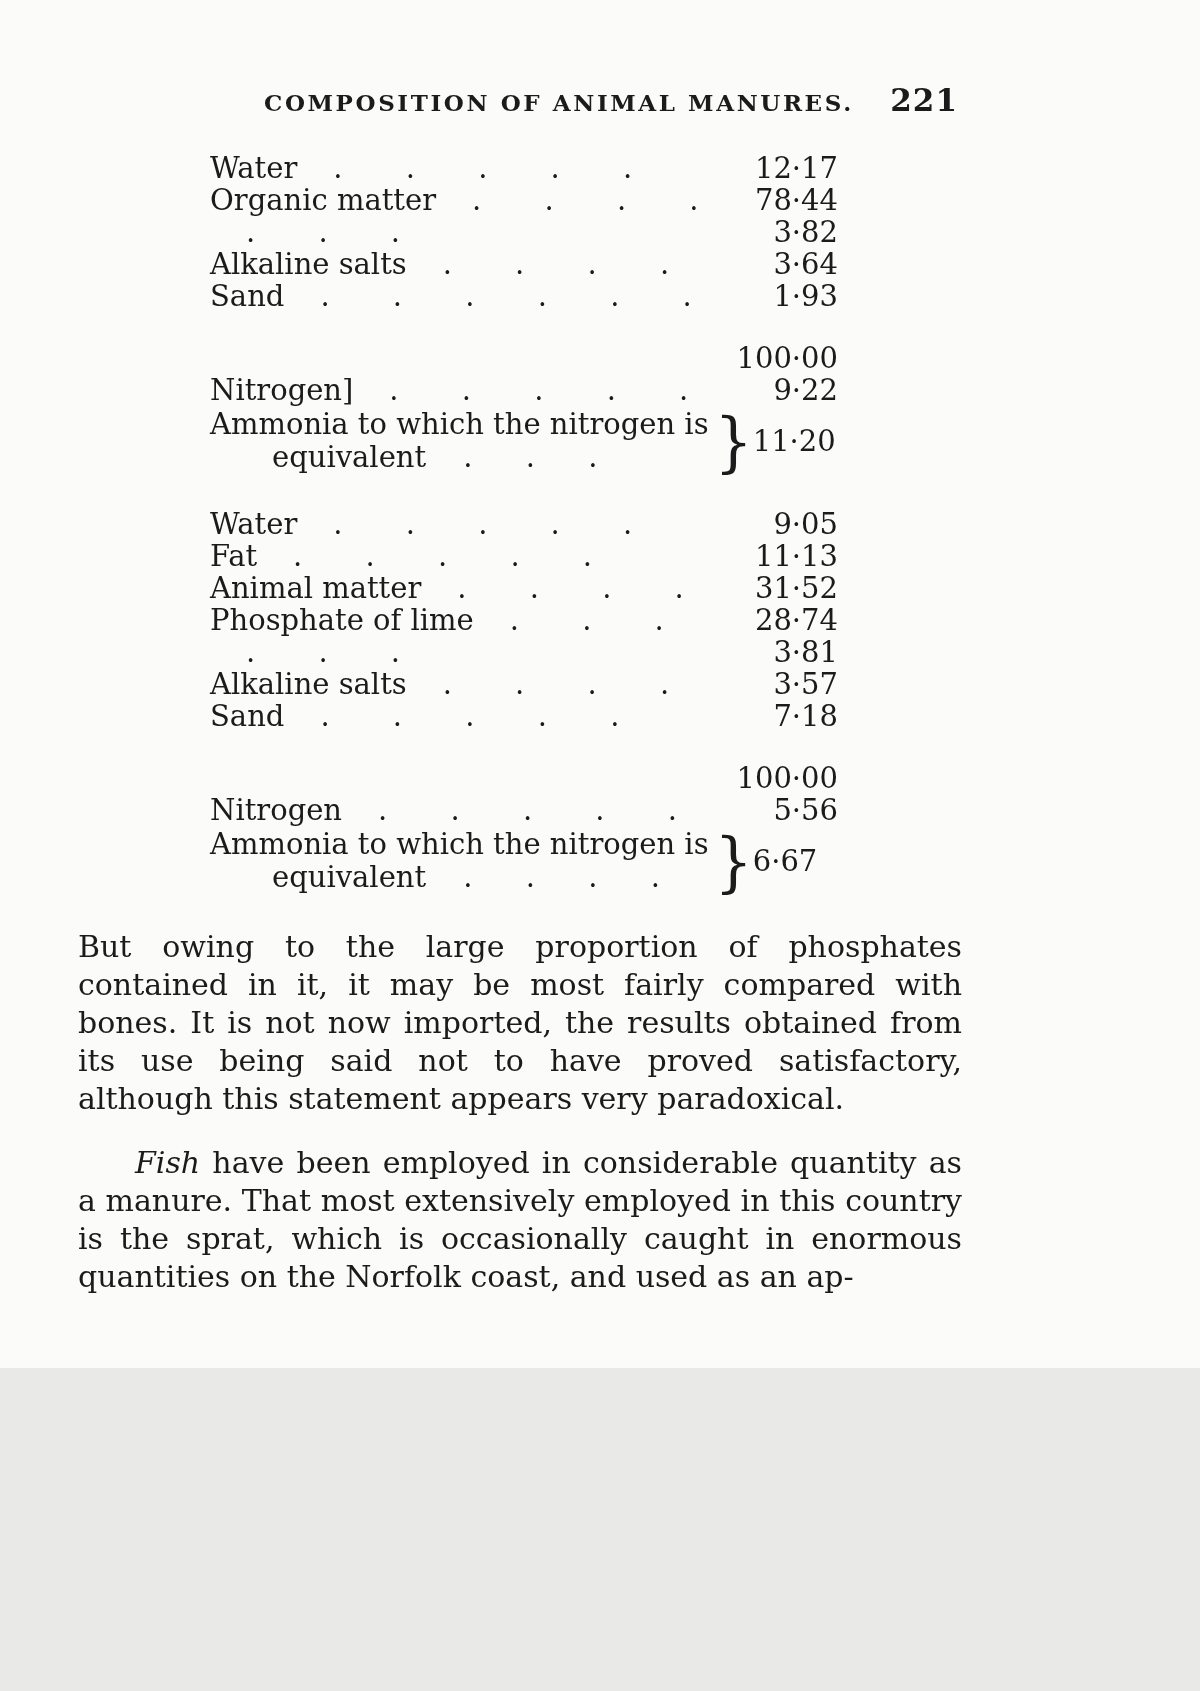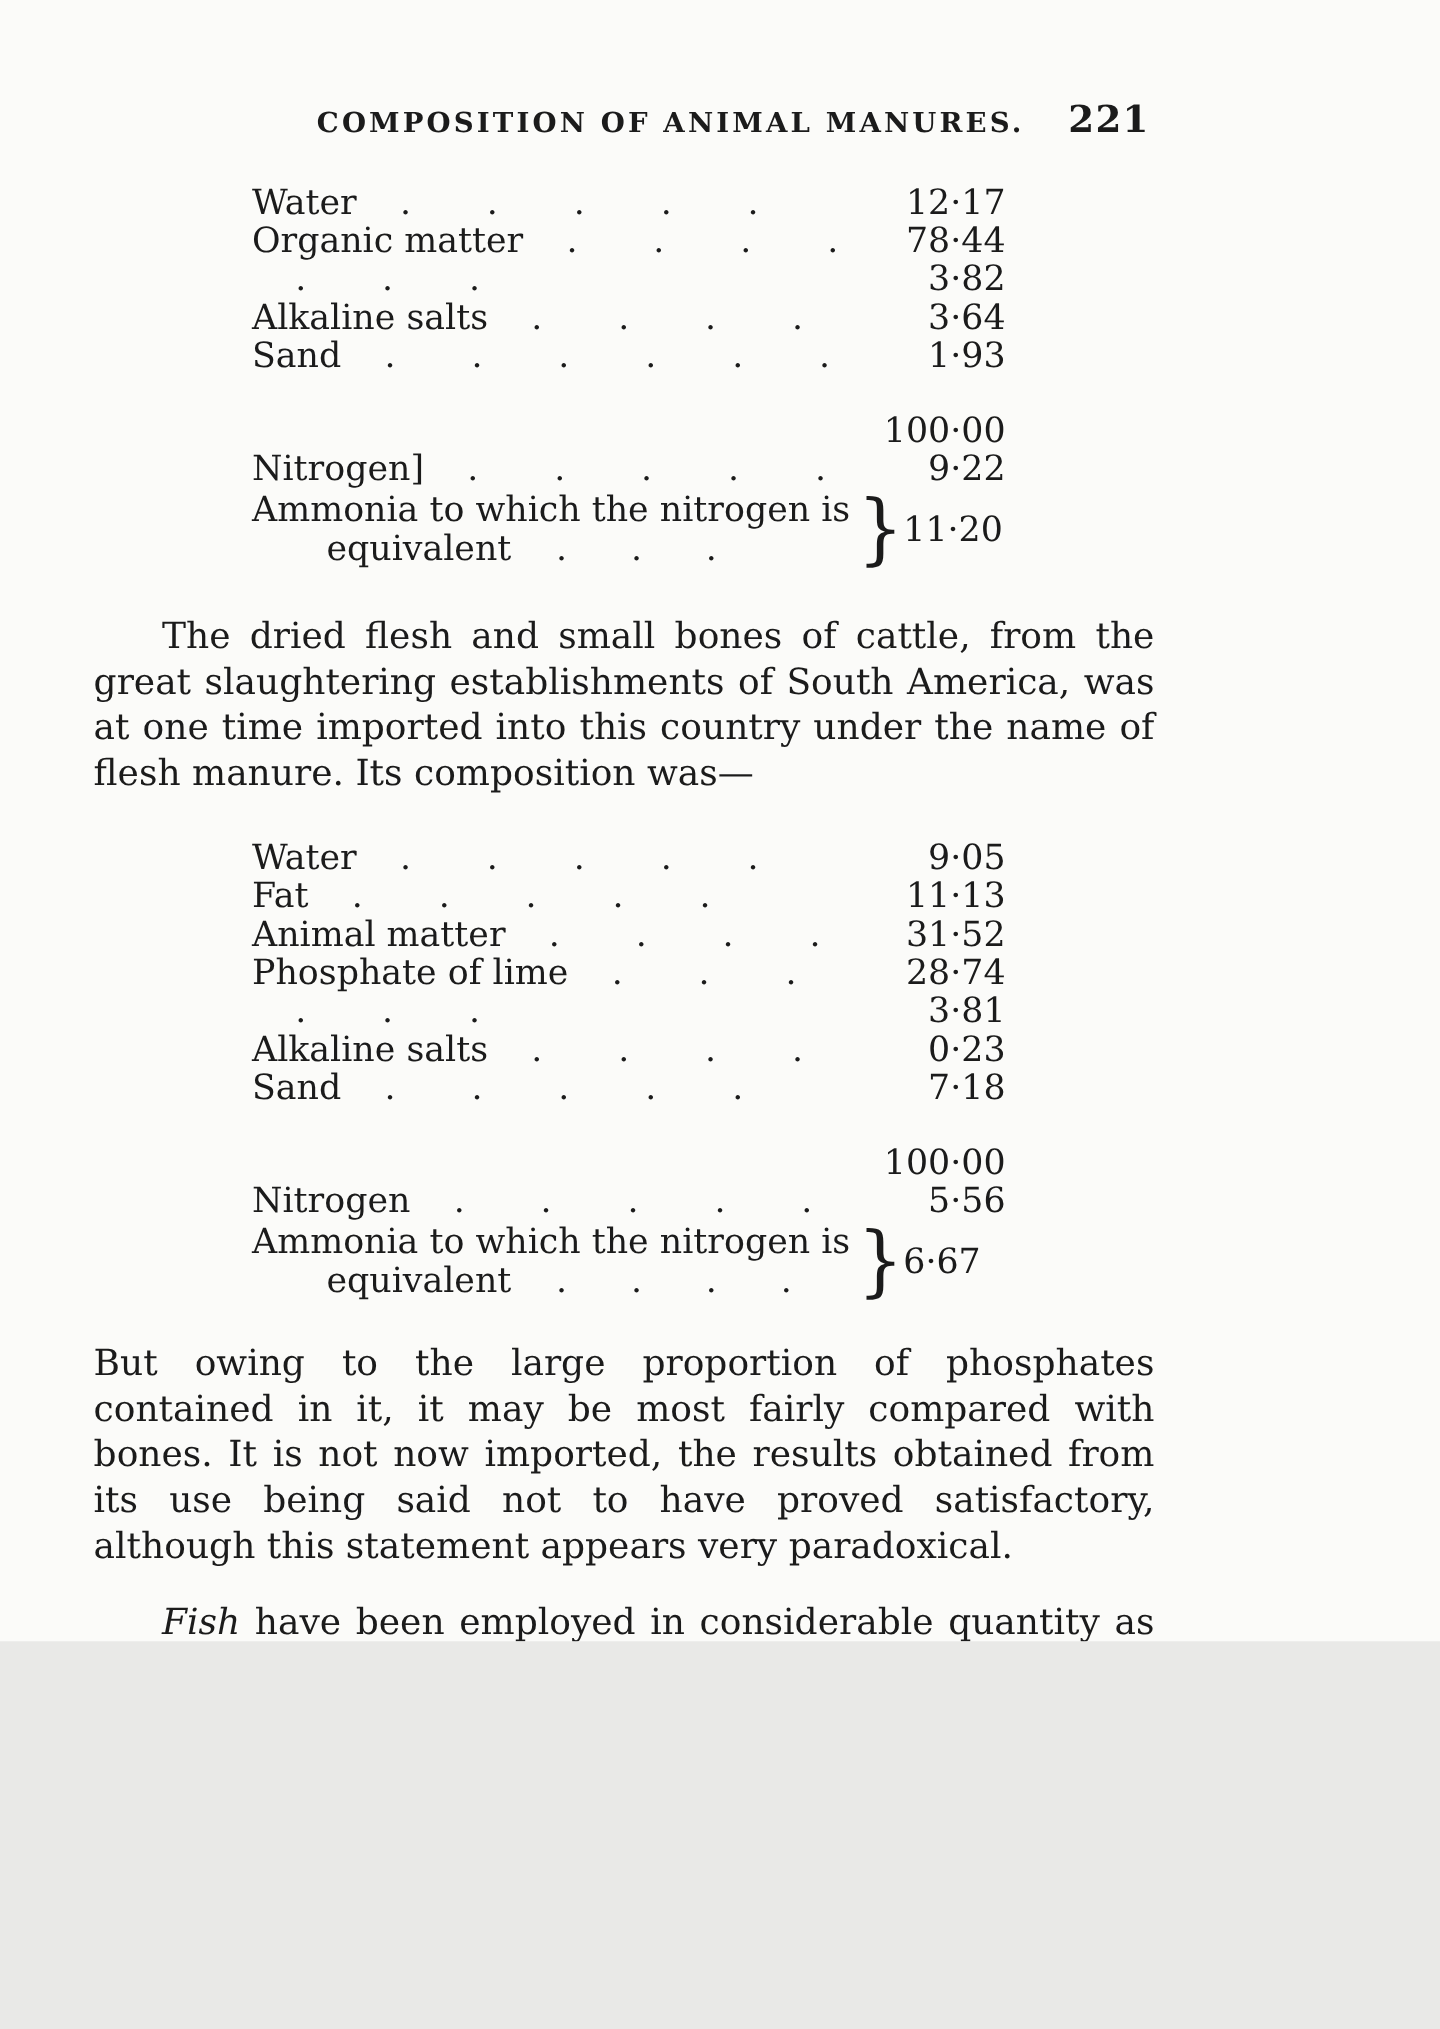--- a/index.html
+++ b/index.html
@@ -132,21 +132,20 @@
         <div class="amm-line2">
           <span>equivalent</span>
           <span class="amm-dots">. . .</span>
         </div>
       </div>
       <span class="brace">}</span>
       <span class="amm-value">11·20</span>
     </div>
   </div>
 
-  <p class="para indent first-para">The dried flesh and small bones of cattle, from the great slaughtering establishments of South America, was at one time imported into this country under the name of flesh manure.  Its composition was—</p>
 
   <div class="comp-table">
     <div class="trow">
       <span class="tlabel">Water</span>
       <span class="tdots">. . . . .</span>
       <span class="tvalue">9·05</span>
     </div>
     <div class="trow">
       <span class="tlabel">Fat</span>
       <span class="tdots">. . . . .</span>
@@ -162,21 +161,21 @@
       <span class="tdots">. . .</span>
       <span class="tvalue">28·74</span>
     </div>
     <div class="trow">
       <span class="tdots">. . .</span>
       <span class="tvalue">3·81</span>
     </div>
     <div class="trow">
       <span class="tlabel">Alkaline salts</span>
       <span class="tdots">. . . .</span>
-      <span class="tvalue">0·23</span>
+      <span class="tvalue">3·57</span>
     </div>
     <div class="trow">
       <span class="tlabel">Sand</span>
       <span class="tdots">. . . . .</span>
       <span class="tvalue">7·18</span>
     </div>
     <div class="trow total-row">
       <span class="tlabel"></span>
       <span class="tdots"></span>
       <span class="tvalue">100·00</span>

